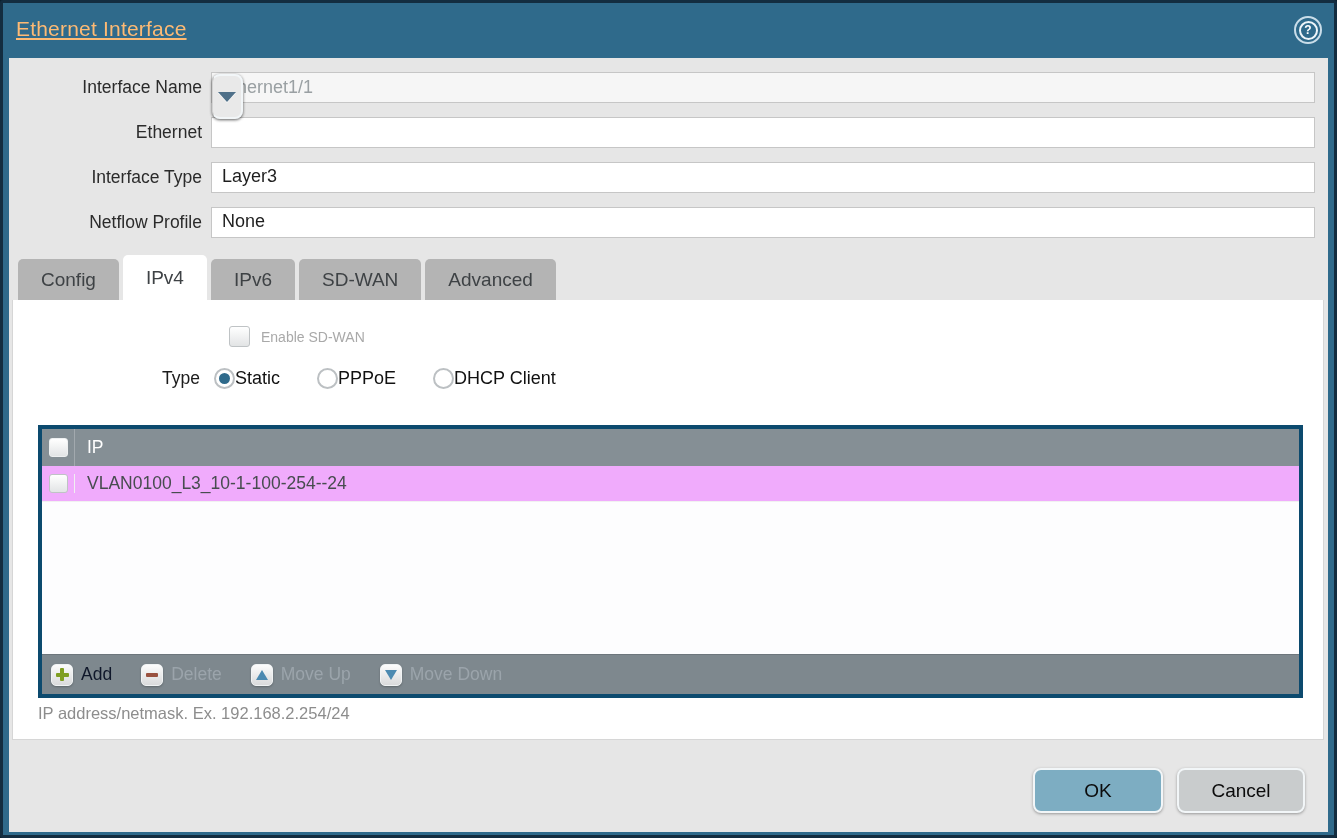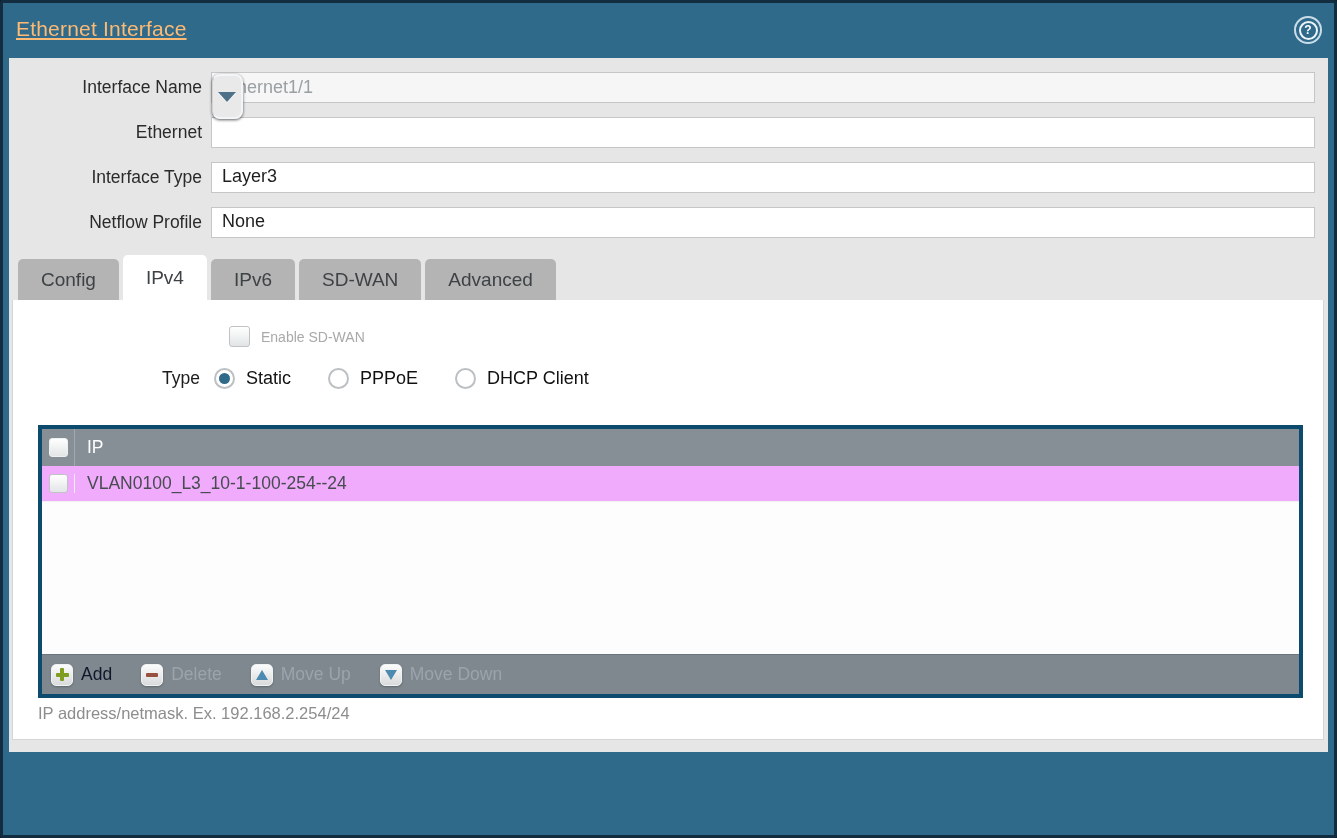--- a/index.html
+++ b/index.html
@@ -11,21 +11,21 @@
   
   .titlebar { position:absolute; left:0; top:0; right:0; height:55px; }
   .title { position:absolute; left:13px; top:14px; font-size:21px; color:#fdba74; letter-spacing:0.2px; font-weight:400;text-decoration:underline; }
   .help { position:absolute; right:12px; top:13px; width:28px; height:28px; border-radius:50%;
           border:2px solid #c9dde9; background:#2f6a8b; cursor:pointer;
           display:flex; align-items:center; justify-content:center; }
   .help .inner { width:19px; height:19px; border-radius:50%; border:2px solid #eef5f9;
           display:flex; align-items:center; justify-content:center;
           color:#ffffff; font-size:12px; font-weight:bold; }
   
-  .content { position:absolute; left:6px; top:55px; width:1319px; height:694px; background:#e6e6e6; }
+  .content { position:absolute; left:6px; top:55px; width:1319px; height:774px; background:#e6e6e6; }
   .form-row { display:flex; align-items:center; height:31px; margin-top:14px; }
   .form-row label { width:193px; text-align:right; margin-right:9px; font-size:17.5px; color:#2b2b2b; }
   .field { flex:1; margin-right:13px; height:31px; }
   .field input { width:100%; height:31px; border:1px solid #c6c6c6; background:#fff; padding:0 10px;
                  font-family:inherit; font-size:18px; color:#222; }
   .field input:disabled { background:#f6f6f6; color:#9aa0a3; }
   .combo { display:flex; height:31px; border:1px solid #c6c6c6; background:#fff; cursor:pointer; }
   .combo .val { flex:1; padding:3px 10px 0; font-size:18px; color:#1e1e1e; }
   .combo .btn { width:31px; background:#e9e9e9; border-left:1px solid #d2d2d2;
                 display:flex; align-items:center; justify-content:center; }
@@ -43,21 +43,21 @@
         background:linear-gradient(#ffffff,#e2e4e5); cursor:pointer; flex:none; }
   .sdwan-row { position:absolute; left:216px; top:26px; display:flex; align-items:center; }
   .sdwan-row .lbl { margin-left:11px; font-size:14px; color:#a9a9a9; }
   .type-row { position:absolute; left:0; top:68px; display:flex; align-items:flex-end; }
   .type-row .tlabel { width:187px; text-align:right; margin-right:14px; font-size:17.5px; color:#1c1c1c; }
   .radio-group { display:flex; align-items:center; margin-right:37px; cursor:pointer; }
   .radio { width:21px; height:21px; border-radius:50%; border:2px solid #bcc0c3; background:#fff;
            display:flex; align-items:center; justify-content:center; flex:none; }
   .radio .dot { width:11px; height:11px; border-radius:50%; background:transparent; }
   .radio-group.selected .radio .dot { background:#2f6a8b; }
-  .radio-group .rlabel { margin-left:11px; font-size:18px; color:#111; }
+  .radio-group .rlabel { margin-left:0; font-size:18px; color:#111; }
   
   .iptable { position:absolute; left:25px; top:125px; width:1265px; border:4px solid #0c4a6e; background:#fdfdfe; }
   .thead { height:37px; background:#858f95; display:flex; align-items:center; }
   .thead .cbcell { width:33px; display:flex; justify-content:center; align-items:center;
                    border-right:1px solid #a2a9ae; height:100%; }
   .thead .coltitle { padding-left:12px; color:#ffffff; font-size:17.5px; }
   .trow { height:36px; background:#f0abfc; display:flex; align-items:center; border-bottom:1px solid #f1f1f1; }
   .trow .cbcell { width:33px; display:flex; justify-content:center; border-right:1px solid #f0f0f0; }
   .trow .cb { width:19px; height:19px; }
   .thead .cb { width:19px; height:19px; border-color:#eef0f1; }
@@ -218,14 +218,18 @@
             <span class="blabel">Move Down</span>
           </div>
         </div>
       </div>
 
       <div class="hint">IP address/netmask. Ex. 192.168.2.254/24</div>
     </div>
 
   </div>
 
+  <div class="footer">
+    <button class="btn btn-ok">OK</button>
+    <button class="btn btn-cancel">Cancel</button>
+  </div>
 
 </div>
 
 </body></html>

